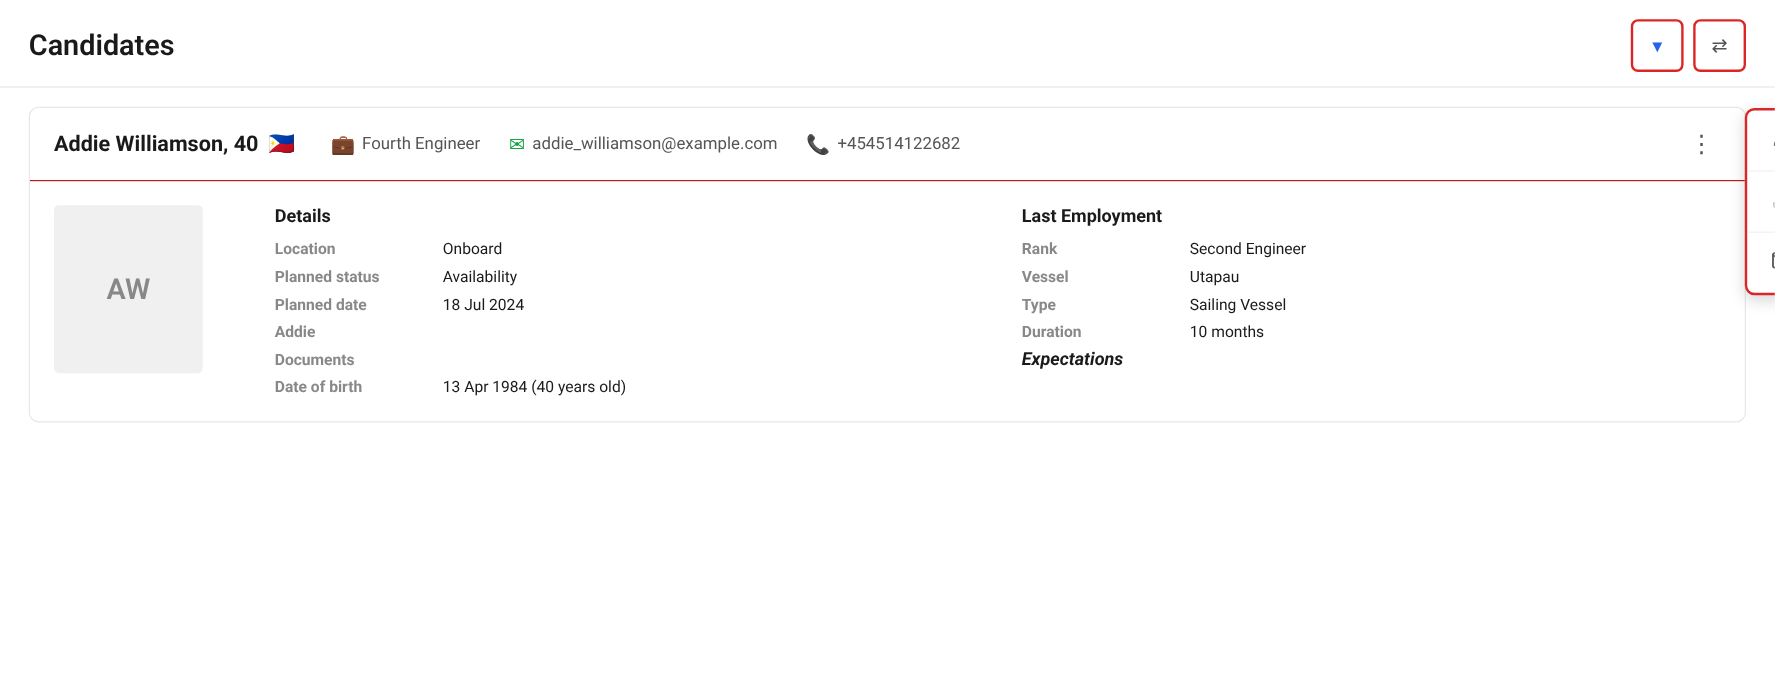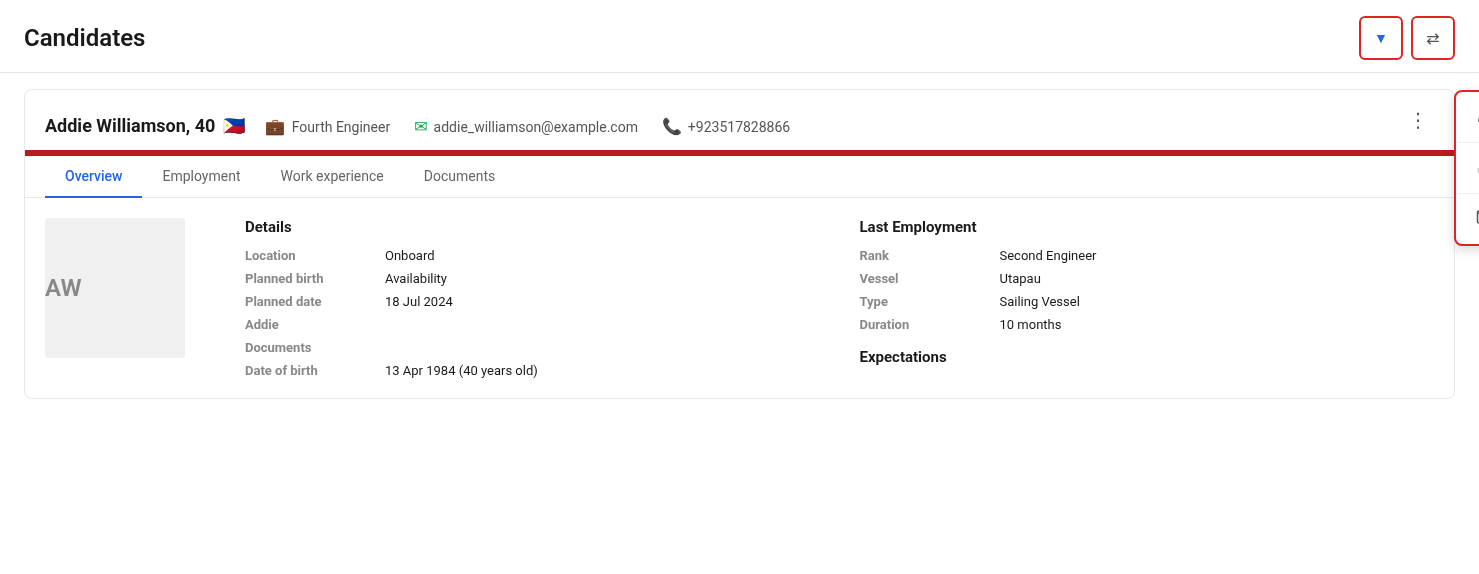--- a/index.html
+++ b/index.html
@@ -30,24 +30,24 @@
     .candidate-card {
       margin: 16px 24px;
       border: 1px solid #e5e7eb;
       border-radius: 8px;
       overflow: visible;
       position: relative;
     }
 
     .candidate-header {
       display: flex;
-      align-items: flex-end;
+      align-items: center;
       padding: 14px 20px;
-      border-bottom: 6px solid #b91c1c;
-      gap: 20px;
+      border-bottom: 1px solid #b91c1c;
+      gap: 30px;
     }
     .candidate-name { font-size: 18px; font-weight: 700; color: #1a1a1a; display: flex; align-items: center; gap: 8px; }
     .flag-icon { font-size: 18px; }
     .candidate-meta { display: flex; align-items: center; gap: 24px; flex: 1; color: #555; }
     .meta-item { display: flex; align-items: center; gap: 6px; font-size: 14px; }
     .meta-icon { font-size: 16px; color: #888; }
     .meta-icon.email { color: #16a34a; }
     .meta-icon.phone { color: #555; }
     .three-dot-btn {
       width: 32px; height: 32px;
@@ -69,24 +69,24 @@
       font-size: 14px;
       color: #666;
       border-bottom: 2px solid transparent;
       margin-bottom: -1px;
     }
     .tab-item.active { color: #2563eb; border-bottom-color: #2563eb; font-weight: 500; }
 
     .candidate-body { display: flex; padding: 20px; gap: 40px; }
 
     .avatar-section {
-      width: 140px; height: 140px;
+      width: 124px; height: 140px;
       background: #f0f0f0;
       border-radius: 4px;
-      display: flex; align-items: center; justify-content: flex-start;
+      display: flex; align-items: center; justify-content: center;
       font-size: 24px; font-weight: 600; color: #888;
       flex-shrink: 0;
     }
 
     .details-section { flex: 1; min-width: 300px; margin-left: 20px; }
     .section-title { font-size: 15px; font-weight: 700; color: #1a1a1a; margin-bottom: 12px; }
 
     .detail-grid { display: grid; grid-template-columns: 140px 1fr; row-gap: 8px; }
     .detail-label { color: #888; font-size: 13px; font-weight: bold; }
     .detail-value { color: #1a1a1a; font-size: 13px; }
@@ -148,45 +148,39 @@
       <div class="meta-item">
         <span class="meta-icon">💼</span>
         <span>Fourth Engineer</span>
       </div>
       <div class="meta-item">
         <span class="meta-icon email">✉</span>
         <span>addie_williamson@example.com</span>
       </div>
       <div class="meta-item">
         <span class="meta-icon phone">📞</span>
-        <span>+923517828866</span>
+        <span>+454514122682</span>
       </div>
     </div>
     <button class="three-dot-btn">⋮</button>
   </div>
 
-  <div class="candidate-tabs">
-    <div class="tab-item active">Overview</div>
-    <div class="tab-item">Employment</div>
-    <div class="tab-item">Work experience</div>
-    <div class="tab-item">Documents</div>
-  </div>
 
   <div class="candidate-body">
 
     <div class="avatar-section">
       <span>AW</span>
     </div>
 
     <div class="details-section">
       <div class="section-title">Details</div>
       <div class="detail-grid">
         <span class="detail-label">Location</span>
         <span class="detail-value">Onboard</span>
-        <span class="detail-label">Planned birth</span>
+        <span class="detail-label">Planned status</span>
         <span class="detail-value">Availability</span>
         <span class="detail-label">Planned date</span>
         <span class="detail-value">18 Jul 2024</span>
         <span class="detail-label">Addie</span>
         <span class="detail-value"></span>
         <span class="detail-label">Documents</span>
         <span class="detail-value"></span>
         <span class="detail-label">Date of birth</span>
         <span class="detail-value">13 Apr 1984 (40 years old)</span>
       </div>
@@ -197,21 +191,21 @@
       <div class="detail-grid">
         <span class="detail-label">Rank</span>
         <span class="detail-value">Second Engineer</span>
         <span class="detail-label">Vessel</span>
         <span class="detail-value">Utapau</span>
         <span class="detail-label">Type</span>
         <span class="detail-value">Sailing Vessel</span>
         <span class="detail-label">Duration</span>
         <span class="detail-value">10 months</span>
       </div>
-      <div class="section-title" style="margin-top:16px;">Expectations</div>
+      <div class="section-title" style="margin-top:5px;font-style:italic;">Expectations</div>
     </div>
   </div>
 
   <div class="dropdown-menu">
     <div class="dropdown-item add">
       <span class="dropdown-item-icon">
         <svg width="18" height="18" viewBox="0 0 24 24" fill="none" stroke="#555" stroke-width="2">
           <path d="M20 21v-2a4 4 0 0 0-4-4H8a4 4 0 0 0-4 4v2"></path>
           <circle cx="12" cy="7" r="4"></circle>
           <line x1="19" y1="8" x2="19" y2="14"></line>

